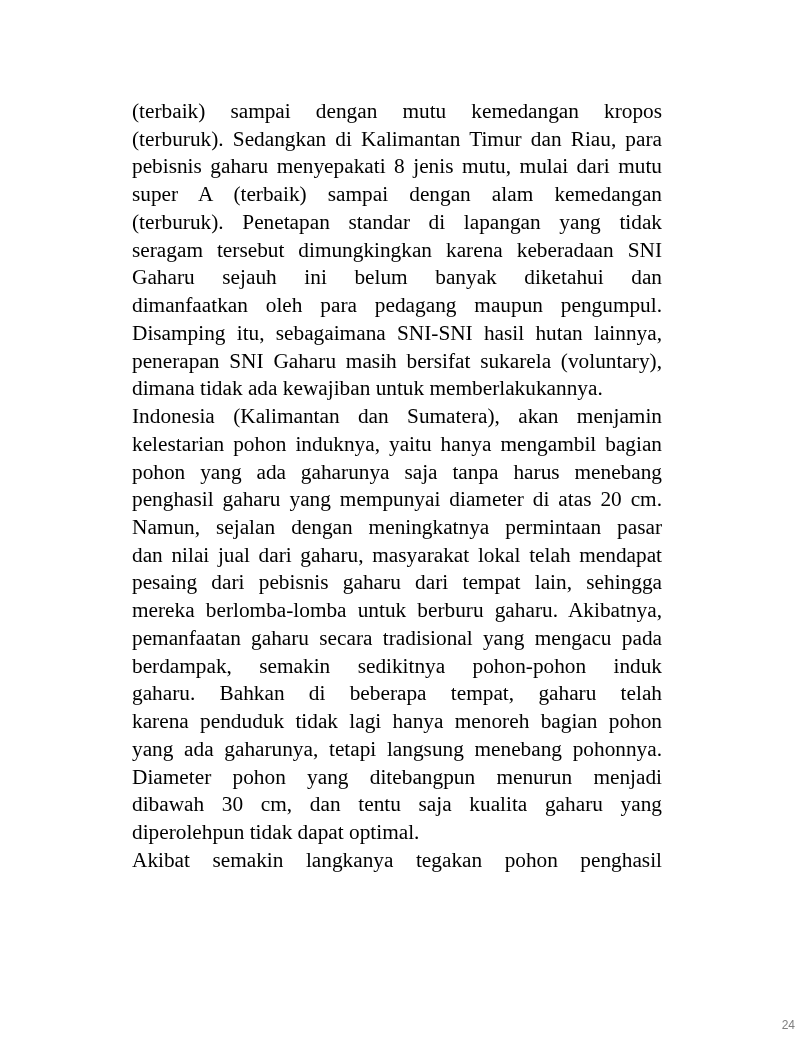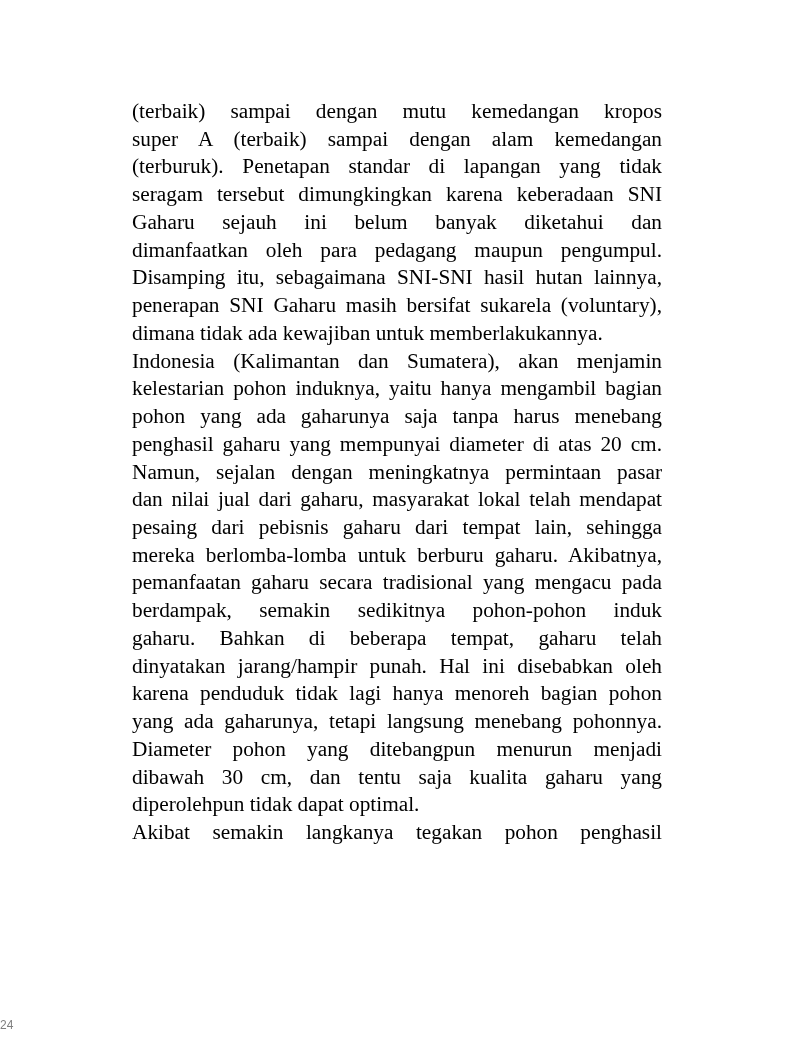--- a/index.html
+++ b/index.html
@@ -9,31 +9,33 @@
     position: absolute; left: 132px; top: 98px; width: 530px;
     font-family: "Liberation Serif", serif; font-size: 21.3px; color: #000;
     line-height: 27.74px;
   }
   .line {
     display: block; height: 27.74px; white-space: nowrap;
     text-align: justify; text-align-last: justify;
   }
   .line.last { text-align-last: left; }
   .page-number {
-    position: absolute; left: 0; width: 795px; top: 1018px; text-align: left;
+    position: absolute; left: 0; width: 795px; top: 1018px; text-align: right;
     font-family: "Liberation Sans", sans-serif; font-size: 12px; color: #7f7f7f;
   }
 </style>
 </head>
 <body>
 
 <div class="page">
   <div class="text-block">
     <div>
       <span class="line">(terbaik) sampai dengan mutu kemedangan kropos</span>
+      <span class="line">(terburuk). Sedangkan di Kalimantan Timur dan Riau, para</span>
+      <span class="line">pebisnis gaharu menyepakati 8 jenis mutu, mulai dari mutu</span>
       <span class="line">super A (terbaik) sampai dengan alam kemedangan</span>
       <span class="line">(terburuk). Penetapan standar di lapangan yang tidak</span>
       <span class="line">seragam tersebut dimungkingkan karena keberadaan SNI</span>
       <span class="line">Gaharu sejauh ini belum banyak diketahui dan</span>
       <span class="line">dimanfaatkan oleh para pedagang maupun pengumpul.</span>
       <span class="line">Disamping itu, sebagaimana SNI-SNI hasil hutan lainnya,</span>
       <span class="line">penerapan SNI Gaharu masih bersifat sukarela (voluntary),</span>
       <span class="line last">dimana tidak ada kewajiban untuk memberlakukannya.</span>
     </div>
     <div>
@@ -41,21 +43,20 @@
       <span class="line">kelestarian pohon induknya, yaitu hanya mengambil bagian</span>
       <span class="line">pohon yang ada gaharunya saja tanpa harus menebang</span>
       <span class="line">penghasil gaharu yang mempunyai diameter di atas 20 cm.</span>
       <span class="line">Namun, sejalan dengan meningkatnya permintaan pasar</span>
       <span class="line">dan nilai jual dari gaharu, masyarakat lokal telah mendapat</span>
       <span class="line">pesaing dari pebisnis gaharu dari tempat lain, sehingga</span>
       <span class="line">mereka berlomba-lomba untuk berburu gaharu. Akibatnya,</span>
       <span class="line">pemanfaatan gaharu secara tradisional yang mengacu pada</span>
       <span class="line">berdampak, semakin sedikitnya pohon-pohon induk</span>
       <span class="line">gaharu. Bahkan di beberapa tempat, gaharu telah</span>
-      <span class="line">dinyatakan jarang/hampir punah. Hal ini disebabkan oleh</span>
       <span class="line">karena penduduk tidak lagi hanya menoreh bagian pohon</span>
       <span class="line">yang ada gaharunya, tetapi langsung menebang pohonnya.</span>
       <span class="line">Diameter pohon yang ditebangpun menurun menjadi</span>
       <span class="line">dibawah 30 cm, dan tentu saja kualita gaharu yang</span>
       <span class="line last">diperolehpun tidak dapat optimal.</span>
     </div>
     <div>
       <span class="line">Akibat semakin langkanya tegakan pohon penghasil</span>
     </div>
   </div>

